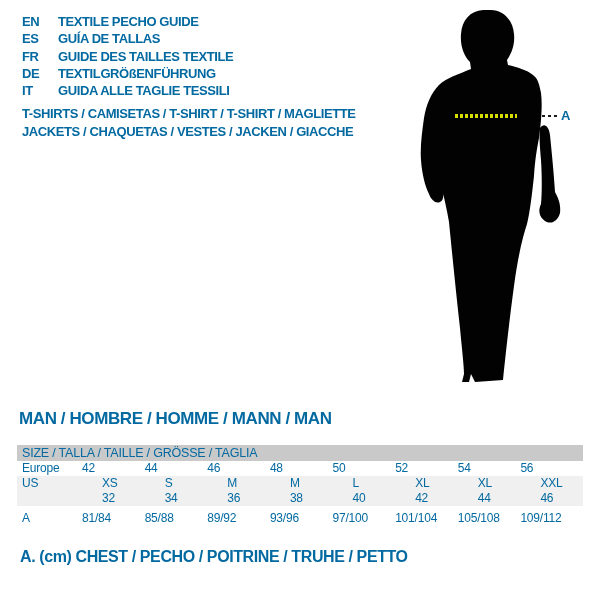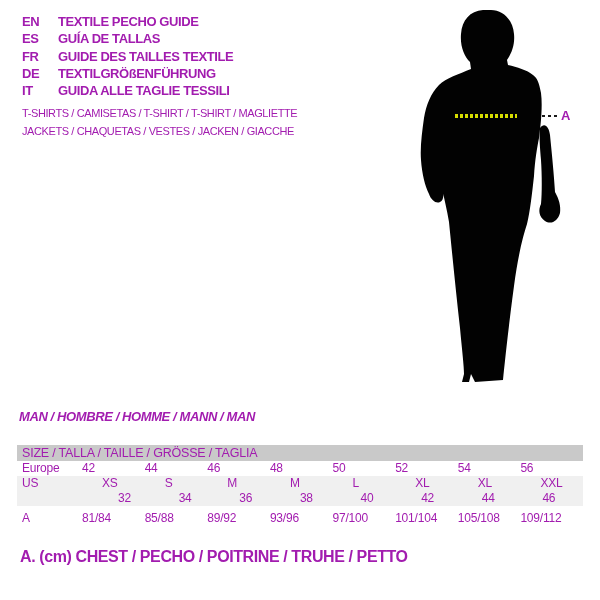--- a/index.html
+++ b/index.html
@@ -1,37 +1,37 @@
 <!DOCTYPE html>
 <html><head>
 <meta charset="utf-8">
 <style>
   html,body{margin:0;padding:0;background:#ffffff;}
   .page{
     position:relative;width:600px;height:600px;background:#ffffff;
-    font-family:"Liberation Sans",sans-serif;color:#a21caf;overflow:hidden;
+    font-family:"Liberation Sans",sans-serif;color:#0369a1;overflow:hidden;
   }
   
   .lang-block{position:absolute;left:22px;top:13px;}
   .lang-row{display:flex;height:17.3px;align-items:center;
     font-size:13px;font-weight:bold;letter-spacing:-0.4px;white-space:nowrap;}
   .lang-code{width:36px;}
   
-  .cat-block{position:absolute;left:22px;top:105px;font-size:11px;font-weight:normal;
+  .cat-block{position:absolute;left:22px;top:105px;font-size:13px;font-weight:bold;
     line-height:17.5px;letter-spacing:-0.4px;white-space:nowrap;}
   
   .figure-svg{position:absolute;left:413px;top:8px;width:160px;height:378px;}
   .measure-yellow{position:absolute;left:455px;top:114px;width:62px;height:4px;
     background:repeating-linear-gradient(90deg,var(--dash,#d6dd00) 0 3px,transparent 3px 5px);}
   .measure-black{position:absolute;left:542px;top:115px;width:17px;height:2px;
     background:repeating-linear-gradient(90deg,#1a1a1a 0 3px,transparent 3px 6px);}
   .measure-label{position:absolute;left:561px;top:108px;font-size:13px;font-weight:bold;}
   
-  .section-title{position:absolute;left:19px;top:409px;font-size:13px;font-weight:bold;
-    letter-spacing:-0.4px;white-space:nowrap;font-style:italic;}
+  .section-title{position:absolute;left:19px;top:409px;font-size:17px;font-weight:bold;
+    letter-spacing:-0.4px;white-space:nowrap;}
   
   .size-table{position:absolute;left:17px;top:445px;width:566px;
     font-size:12px;letter-spacing:-0.2px;}
   .t-header{height:16px;line-height:16px;background:#c9c9c9;padding-left:5px;
     font-size:12.5px;}
   .t-row{display:flex;height:15px;line-height:15px;}
   .t-row.shade{background:#f0f0f0;gap:20px;}
   .t-row.last{height:22px;line-height:14px;align-items:flex-end;padding-bottom:3px;
     box-sizing:border-box;}
   .t-label{width:60px;padding-left:5px;}
@@ -136,21 +136,21 @@
       <div class="t-cell">XS</div>
       <div class="t-cell">S</div>
       <div class="t-cell">M</div>
       <div class="t-cell">M</div>
       <div class="t-cell">L</div>
       <div class="t-cell">XL</div>
       <div class="t-cell">XL</div>
       <div class="t-cell">XXL</div>
     </div>
 
-    <div class="t-row shade" style="background: rgb(240, 240, 240); padding-left: 16px;">
+    <div class="t-row shade" style="background: rgb(240, 240, 240);">
       <div class="t-label"></div>
       <div class="t-cell">32</div>
       <div class="t-cell">34</div>
       <div class="t-cell">36</div>
       <div class="t-cell">38</div>
       <div class="t-cell">40</div>
       <div class="t-cell">42</div>
       <div class="t-cell">44</div>
       <div class="t-cell">46</div>
     </div>

